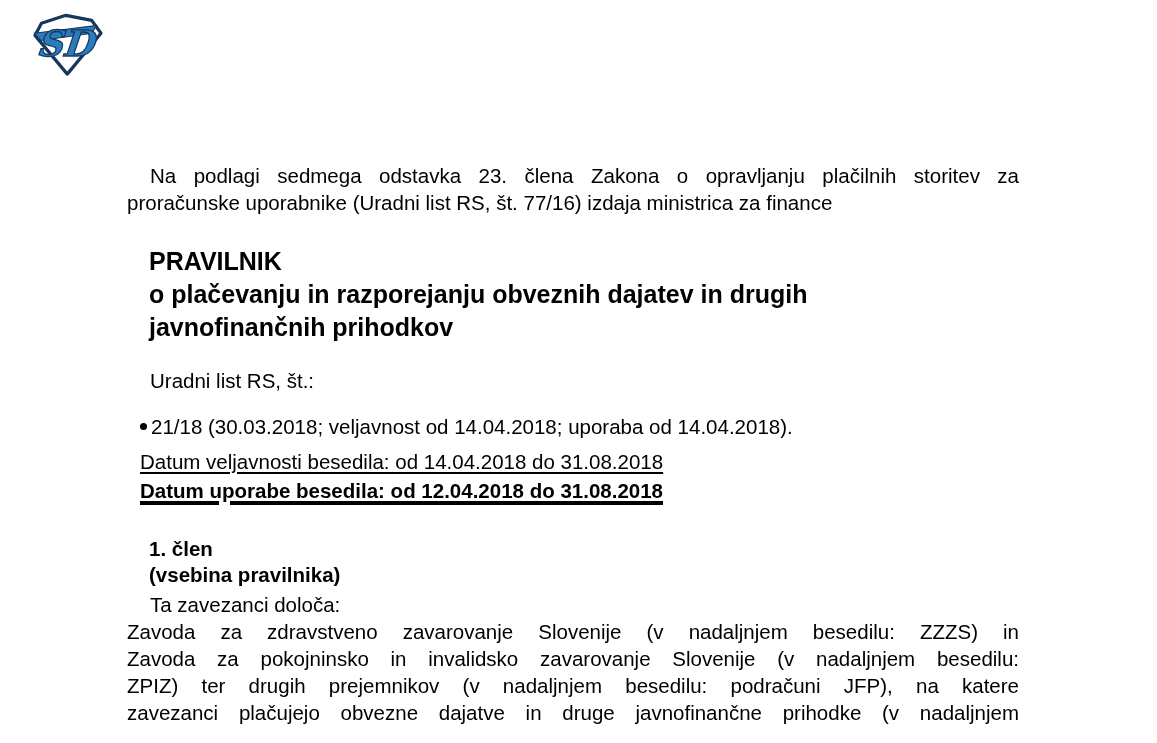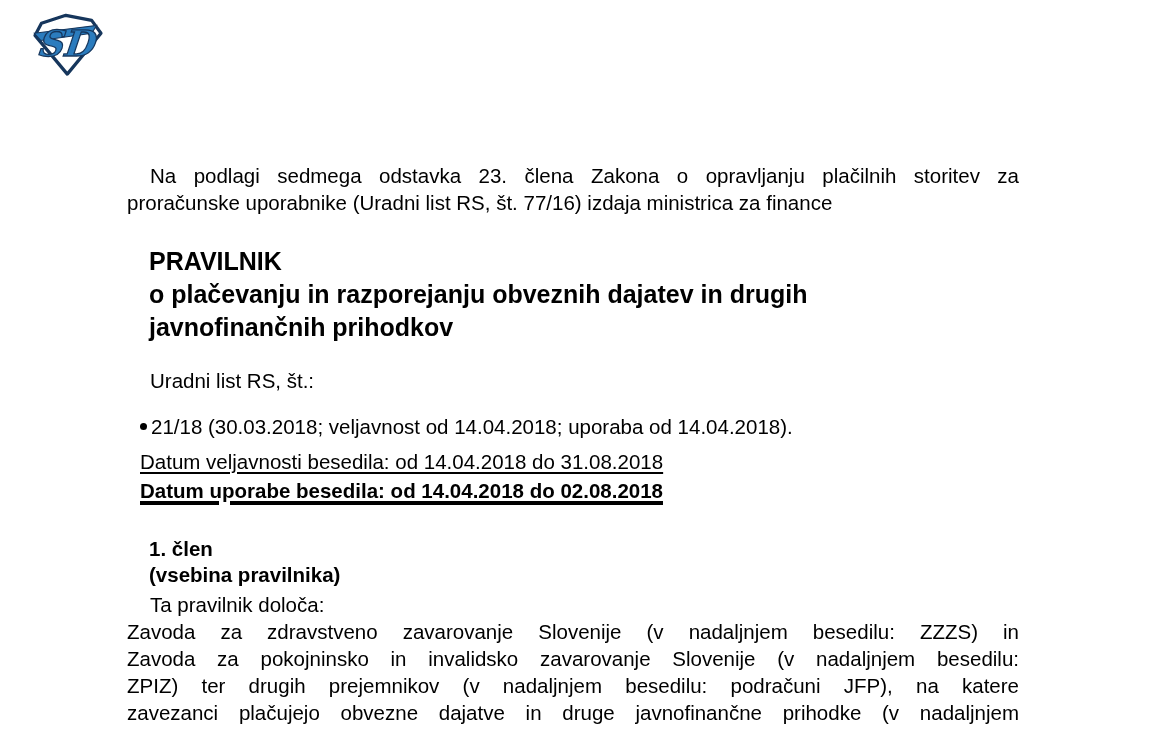--- a/index.html
+++ b/index.html
@@ -102,29 +102,29 @@
 
   <div class="block gazette-label indent">Uradni list RS, št.:</div>
   <div class="block gazette-item indent-sm">
     <span class="bullet"></span><span>21/18 (30.03.2018; veljavnost od 14.04.2018; uporaba od 14.04.2018).</span>
   </div>
 
   <div class="block validity1 indent-sm">
     <span class="u-normal">Datum veljavnosti besedila: od 14.04.2018 do 31.08.2018</span>
   </div>
   <div class="block validity2 indent-sm">
-    <span class="u-bold">Datum uporabe besedila: od 14.04.2018 do 02.08.2018</span>
+    <span class="u-bold">Datum uporabe besedila: od 12.04.2018 do 31.08.2018</span>
   </div>
 
   <div class="block article-block centered">
     <div>1. člen</div>
     <div>(vsebina pravilnika)</div>
   </div>
 
   <div class="block body-block">
-    <div class="lastline indent">Ta pravilnik določa:</div>
+    <div class="lastline indent">Ta zavezanci določa:</div>
     <div class="jline">Zavoda za zdravstveno zavarovanje Slovenije (v nadaljnjem besedilu: ZZZS) in</div>
     <div class="jline">Zavoda za pokojninsko in invalidsko zavarovanje Slovenije (v nadaljnjem besedilu:</div>
     <div class="jline">ZPIZ) ter drugih prejemnikov (v nadaljnjem besedilu: podračuni JFP), na katere</div>
     <div class="jline">zavezanci plačujejo obvezne dajatve in druge javnofinančne prihodke (v nadaljnjem</div>
   </div>
 
 </div>
 
 </body></html>

